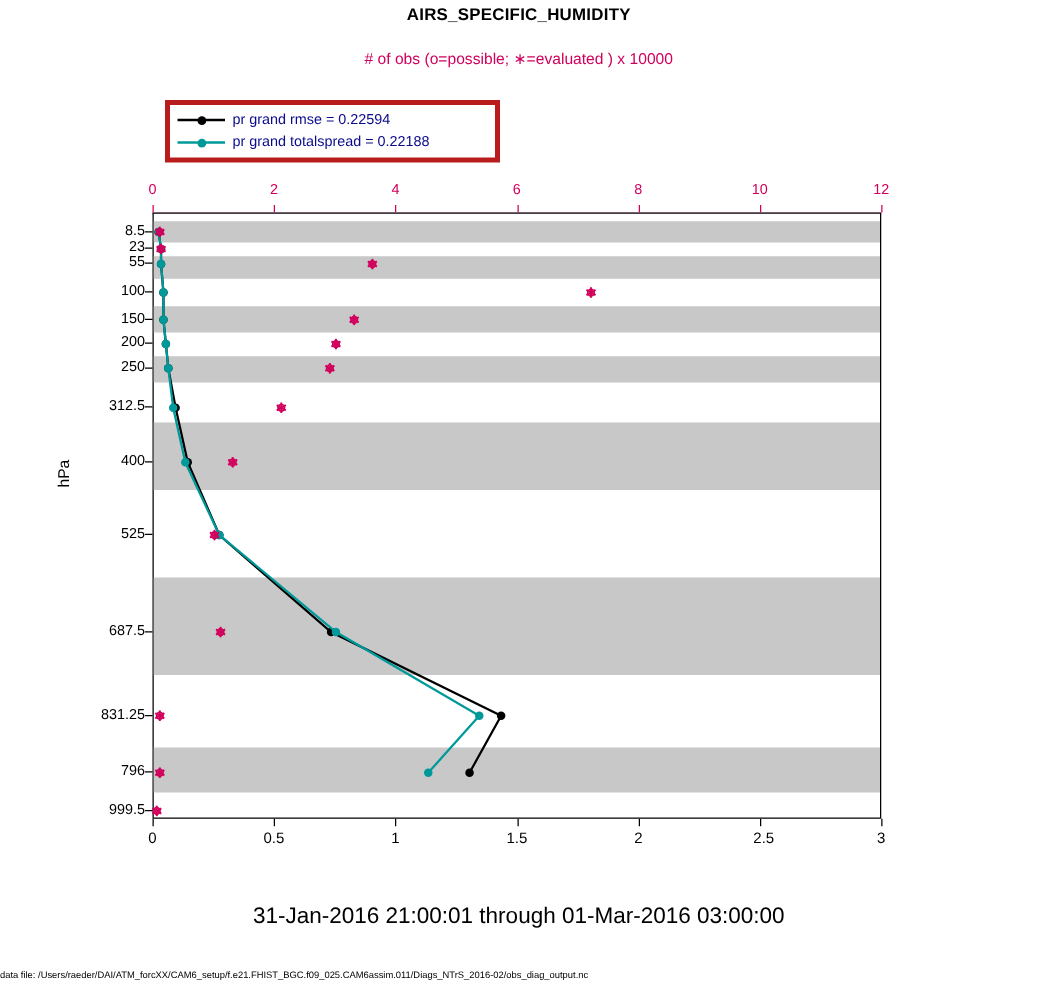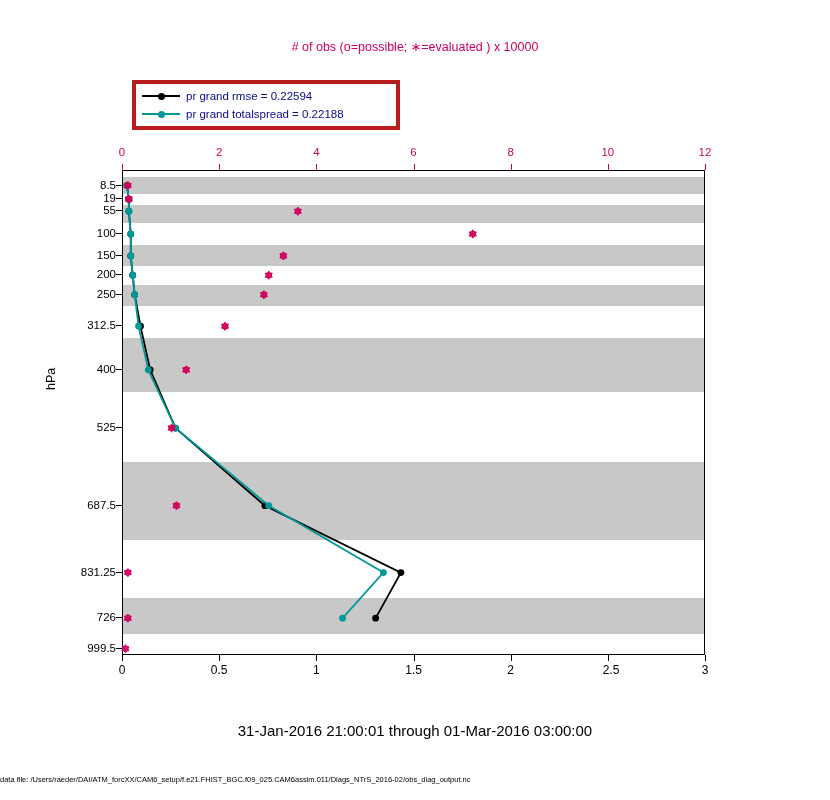--- a/index.html
+++ b/index.html
@@ -14,37 +14,38 @@
   .xaxis-top .tlabel{position:absolute;top:-16px;transform:translateX(-50%);font-size:11.5px;color:#d1005d;}
   .topline{position:absolute;left:122px;top:170px;width:583px;height:2px;background:#d1005d;}
   .xaxis-bot{position:absolute;left:122px;top:655px;width:583px;height:24px;}
   .xaxis-bot .tick{position:absolute;top:0;width:1px;height:6px;background:#000;}
   .xaxis-bot .tlabel{position:absolute;top:8px;transform:translateX(-50%);font-size:12px;color:#000;}
   .yaxis{position:absolute;left:0;top:170px;width:122px;height:485px;}
   .yaxis .tlabel{position:absolute;right:6px;transform:translateY(-50%);font-size:11.5px;color:#000;white-space:nowrap;}
   .yaxis .tick{position:absolute;right:0;width:6px;height:1px;background:#000;}
   .ylabel{position:absolute;left:44px;top:390px;font-size:12.5px;color:#000;transform:rotate(-90deg);transform-origin:left top;}
   .xlabel{position:absolute;width:100%;text-align:center;top:698px;font-size:12.5px;color:#000;}
-  .daterange{position:absolute;width:100%;text-align:center;top:722px;font-size:15px;color:#000;}
+  .daterange{position:absolute;width:100%;text-align:center;top:722px;font-size:18px;color:#000;}
   .datafile{position:absolute;width:100%;top:775px;font-size:7.5px;color:#000;}
   .legend{position:absolute;left:132px;top:80px;width:260px;height:42px;border:4px solid #b91c1c;background:#fff;}
   .legend .row{position:absolute;left:6px;height:16px;display:flex;align-items:center;}
   .legend .row1{top:4px;}
   .legend .row2{top:22px;justify-content:flex-end;}
   .legend .swatch{width:38px;height:12px;position:relative;margin-right:6px;}
   .legend .swatch .ln{position:absolute;top:5px;left:0;width:38px;height:2px;}
   .legend .swatch .dt{position:absolute;top:3px;left:16px;width:7px;height:7px;border-radius:50%;}
   .legend .txt{font-size:11.5px;color:#0a0a8c;}
   svg.overlay{position:absolute;left:0;top:0;width:583px;height:485px;overflow:visible;}
 </style>
 </head>
 <body>
 
 <div id="chart-root">
 
+  <div class="title">AIRS_SPECIFIC_HUMIDITY</div>
   <div class="toptitle"># of obs (o=possible; ∗=evaluated ) x 10000</div>
 
   <div class="xaxis-top" id="xaxis-top">
       <div class="tick" style="left: 0px; top: 12px; background: rgb(209, 0, 93);"></div>
       <div class="tlabel" style="left: 0px; top: -6px;">0</div>
       <div class="tick" style="left: 97.1667px; top: 12px; background: rgb(209, 0, 93);"></div>
       <div class="tlabel" style="left: 97.1667px; top: -6px;">2</div>
       <div class="tick" style="left: 194.333px; top: 12px; background: rgb(209, 0, 93);"></div>
       <div class="tlabel" style="left: 194.333px; top: -6px;">4</div>
       <div class="tick" style="left: 291.5px; top: 12px; background: rgb(209, 0, 93);"></div>
@@ -178,21 +179,21 @@
           <line x1="6.07" y1="475.62" x2="-1.21" y2="479.82" stroke="#d1005d" stroke-width="1.6"></line>
           <line x1="6.07" y1="479.82" x2="-1.21" y2="475.62" stroke="#d1005d" stroke-width="1.6"></line>
           <circle cx="2.43" cy="477.72" r="2.6" fill="none" stroke="#d1005d" stroke-width="1.4"></circle>
         </g>
       </svg>
   </div>
 
   <div class="yaxis" id="yaxis">
       <div class="tlabel" style="top: 14.55px;">8.5</div>
       <div class="tick" style="top: 14.55px;"></div>
-      <div class="tlabel" style="top: 28.13px;">19</div>
+      <div class="tlabel" style="top: 28.13px;">23</div>
       <div class="tick" style="top: 28.13px;"></div>
       <div class="tlabel" style="top: 40.255px;">55</div>
       <div class="tick" style="top: 40.255px;"></div>
       <div class="tlabel" style="top: 63.05px;">100</div>
       <div class="tick" style="top: 63.05px;"></div>
       <div class="tlabel" style="top: 84.875px;">150</div>
       <div class="tick" style="top: 84.875px;"></div>
       <div class="tlabel" style="top: 104.275px;">200</div>
       <div class="tick" style="top: 104.275px;"></div>
       <div class="tlabel" style="top: 123.675px;">250</div>
@@ -200,21 +201,21 @@
       <div class="tlabel" style="top: 155.2px;">312.5</div>
       <div class="tick" style="top: 155.2px;"></div>
       <div class="tlabel" style="top: 198.85px;">400</div>
       <div class="tick" style="top: 198.85px;"></div>
       <div class="tlabel" style="top: 257.05px;">525</div>
       <div class="tick" style="top: 257.05px;"></div>
       <div class="tlabel" style="top: 334.65px;">687.5</div>
       <div class="tick" style="top: 334.65px;"></div>
       <div class="tlabel" style="top: 401.58px;">831.25</div>
       <div class="tick" style="top: 401.58px;"></div>
-      <div class="tlabel" style="top: 447.17px;">726</div>
+      <div class="tlabel" style="top: 447.17px;">796</div>
       <div class="tick" style="top: 447.17px;"></div>
       <div class="tlabel" style="top: 477.725px;">999.5</div>
       <div class="tick" style="top: 477.725px;"></div>
     </div>
   <div class="ylabel">hPa</div>
 
   <div class="xaxis-bot" id="xaxis-bot">
       <div class="tick" style="left: 0px;"></div>
       <div class="tlabel" style="left: 0px;">0</div>
       <div class="tick" style="left: 97.1667px;"></div>

